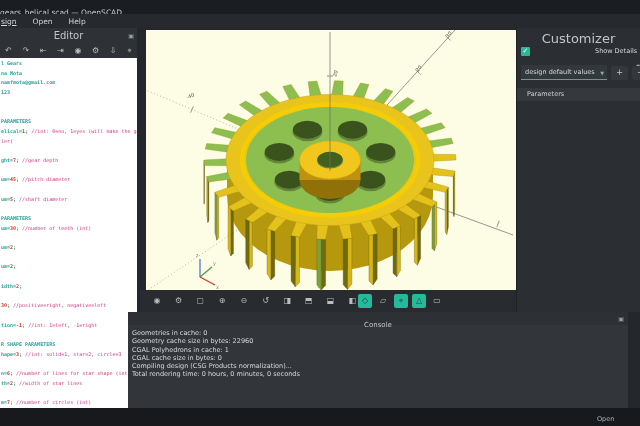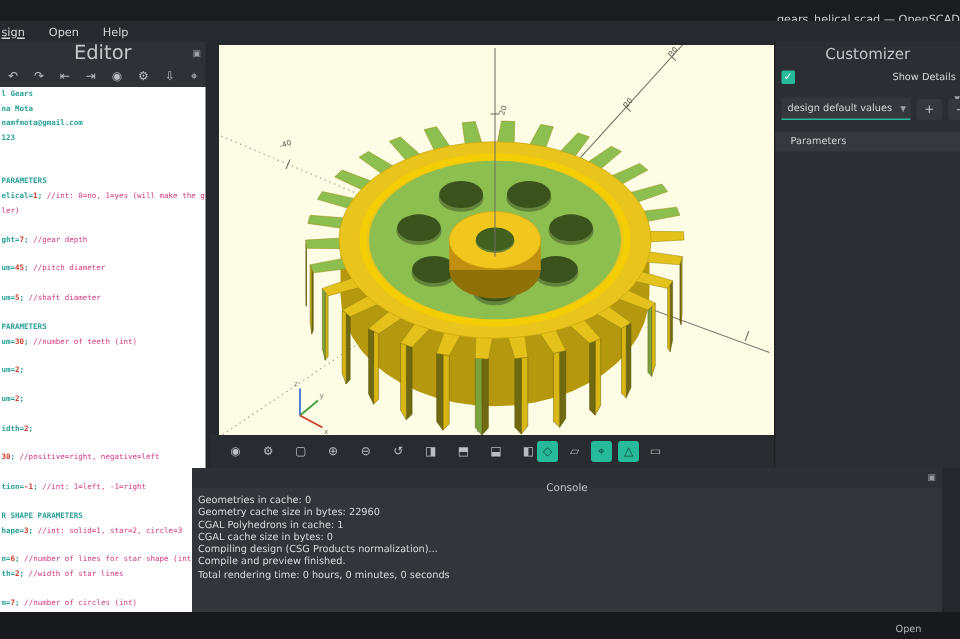--- a/index.html
+++ b/index.html
@@ -1,28 +1,28 @@
 <!DOCTYPE html>
 <html><head>
 <meta charset="utf-8">
 <style>
   html,body{margin:0;padding:0;}
   body{width:640px;height:426px;position:relative;overflow:hidden;background:#24272b;
        font-family:"DejaVu Sans","Liberation Sans",sans-serif;-webkit-font-smoothing:antialiased;}
   .abs{position:absolute;}
   
-  #titlebar{left:0;top:0;width:640px;height:14px;background:#1b1e21;text-align:right;}
+  #titlebar{left:0;top:0;width:640px;height:14px;background:#1b1e21;text-align:left;}
   #titlebar span{font-size:7.5px;line-height:14px;color:#c9cccf;}
   #menubar{left:0;top:14px;width:640px;height:14px;background:#26292d;display:flex;align-items:center;}
   #menubar .mi{font-size:7.5px;color:#d5d7d9;padding:0 8px;}
   #menubar .mi:first-child{padding-left:1px;text-decoration:underline;}
   
   #editor{left:0;top:28px;width:137px;height:380px;background:#2e3236;}
   #ed-head{left:0;top:0;width:137px;height:16px;}
-  #ed-head .t{display:block;text-align:center;font-size:13px;line-height:16px;color:#c3c6c9;}
+  #ed-head .t{display:block;text-align:center;font-size:10px;line-height:16px;color:#c3c6c9;}
   #ed-float{right:3px;top:4px;font-size:6px;color:#9aa0a5;line-height:8px;}
   #ed-tools{left:0;top:16px;width:137px;height:14px;display:flex;justify-content:space-around;align-items:center;}
   .etool{font-size:8px;color:#b9bec2;line-height:12px;}
   #code-wrap{left:0;top:30px;width:137px;height:350px;background:#ffffff;overflow:hidden;}
   #code{padding:1px 0 0 1px;}
   .cl{height:9.7px;line-height:9.7px;font-family:"DejaVu Sans Mono","Liberation Mono",monospace;
       font-size:5px;white-space:nowrap;overflow:hidden;}
   .c-id{color:#2aa198;font-weight:bold;}
   .c-num{color:#cf3a27;font-weight:bold;}
   .c-com{color:#d33682;}
@@ -38,21 +38,21 @@
   .vt.on{background:#26b99a;border-radius:2px;color:#114d41;}
   
   #consolep{left:128px;top:312px;width:500px;height:96px;background:#32363b;}
   #con-head{left:0;top:0;width:500px;height:13px;background:#2d3034;text-align:center;}
   #con-head .t{font-size:7px;line-height:13px;color:#c3c6c9;}
   #con-float{right:4px;top:3px;font-size:6px;color:#9aa0a5;line-height:8px;}
   #console-lines{padding:4px 0 0 4px;}
   .kl{font-size:6.5px;line-height:8.3px;color:#d7dadc;white-space:nowrap;}
   
   #customizer{left:516px;top:28px;width:124px;height:284px;background:#2b2e33;border-left:1px solid #1f2225;box-sizing:border-box;}
-  #cz-title{left:0;top:3px;width:123px;text-align:center;font-size:10px;color:#c3c6c9;}
+  #cz-title{left:0;top:3px;width:123px;text-align:center;font-size:13px;color:#c3c6c9;}
   #cz-check{left:4px;top:19px;width:9px;height:9px;background:#26b99a;border-radius:1px;
             font-size:7px;line-height:9px;color:#fff;text-align:center;}
   #cz-ap{left:16px;top:20px;font-size:6.5px;color:#d5d7d9;margin-top:23px;}
   #cz-show{left:78px;top:16px;width:45px;height:14px;font-size:6.5px;line-height:14px;color:#d5d7d9;}
   #cz-show .ar{float:right;font-size:5px;color:#9aa0a5;margin-top:1px;}
   #cz-preset{left:4px;top:37px;width:86px;height:15px;background:#34383d;border-bottom:1px solid #26b99a;
              font-size:6.5px;line-height:15px;color:#d5d7d9;padding-left:4px;box-sizing:border-box;}
   #cz-preset .ar{float:right;font-size:5px;color:#9aa0a5;margin-right:3px;margin-top:1px;}
   .czbtn{top:38px;width:17px;height:14px;background:#34383d;border-radius:2px;text-align:center;
          font-size:8px;line-height:14px;color:#c3c6c9;}
@@ -267,21 +267,20 @@
   <div id="con-head" class="abs">
     <span class="t">Console</span>
     <span id="con-float" class="abs">▣</span>
   </div>
   <div id="console-lines" style="margin-top:13px;">
       <div class="kl">Geometries in cache: 0</div>
       <div class="kl">Geometry cache size in bytes: 22960</div>
       <div class="kl">CGAL Polyhedrons in cache: 1</div>
       <div class="kl">CGAL cache size in bytes: 0</div>
       <div class="kl">Compiling design (CSG Products normalization)...</div>
-      <div class="kl">Compile and preview finished.</div>
       <div class="kl">Total rendering time: 0 hours, 0 minutes, 0 seconds</div>
     </div>
 </div>
 
 <div id="customizer" class="abs">
   <div id="cz-title" class="abs">Customizer</div>
   <div id="cz-check" class="abs">✓</div>
   <div id="cz-ap" class="abs">Automatic Preview</div>
   <div id="cz-show" class="abs">
     <span>Show Details</span>

